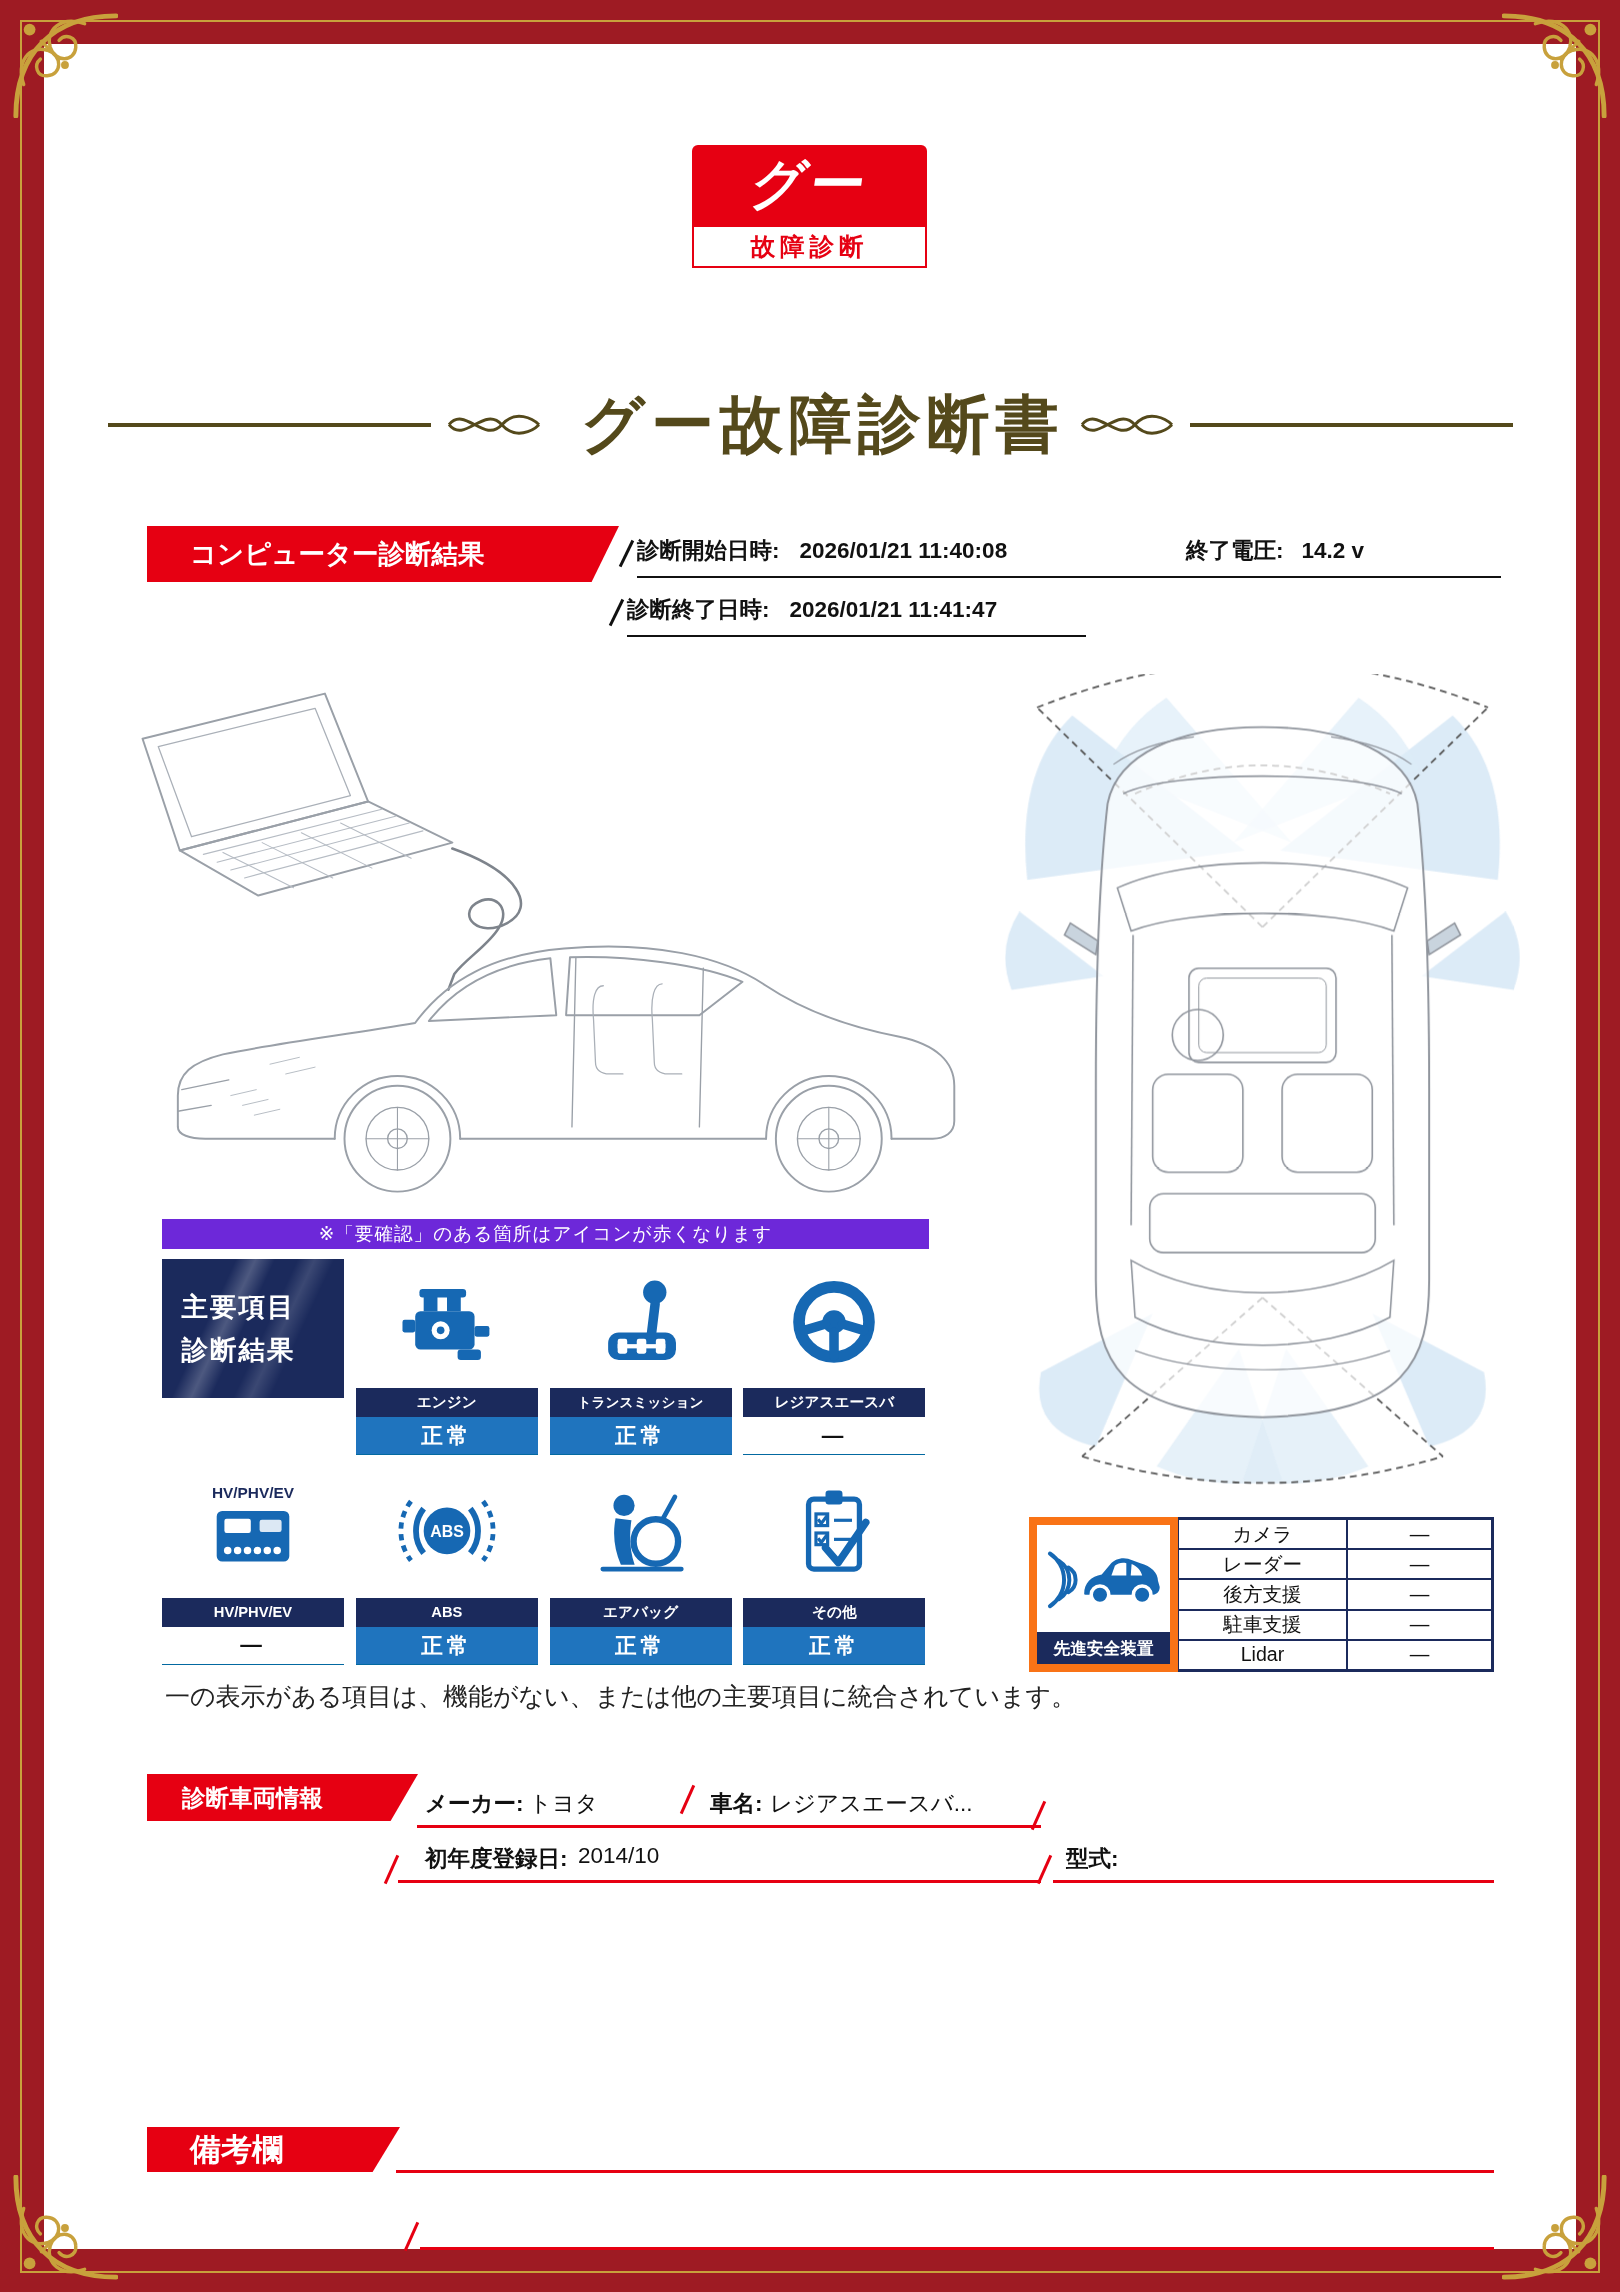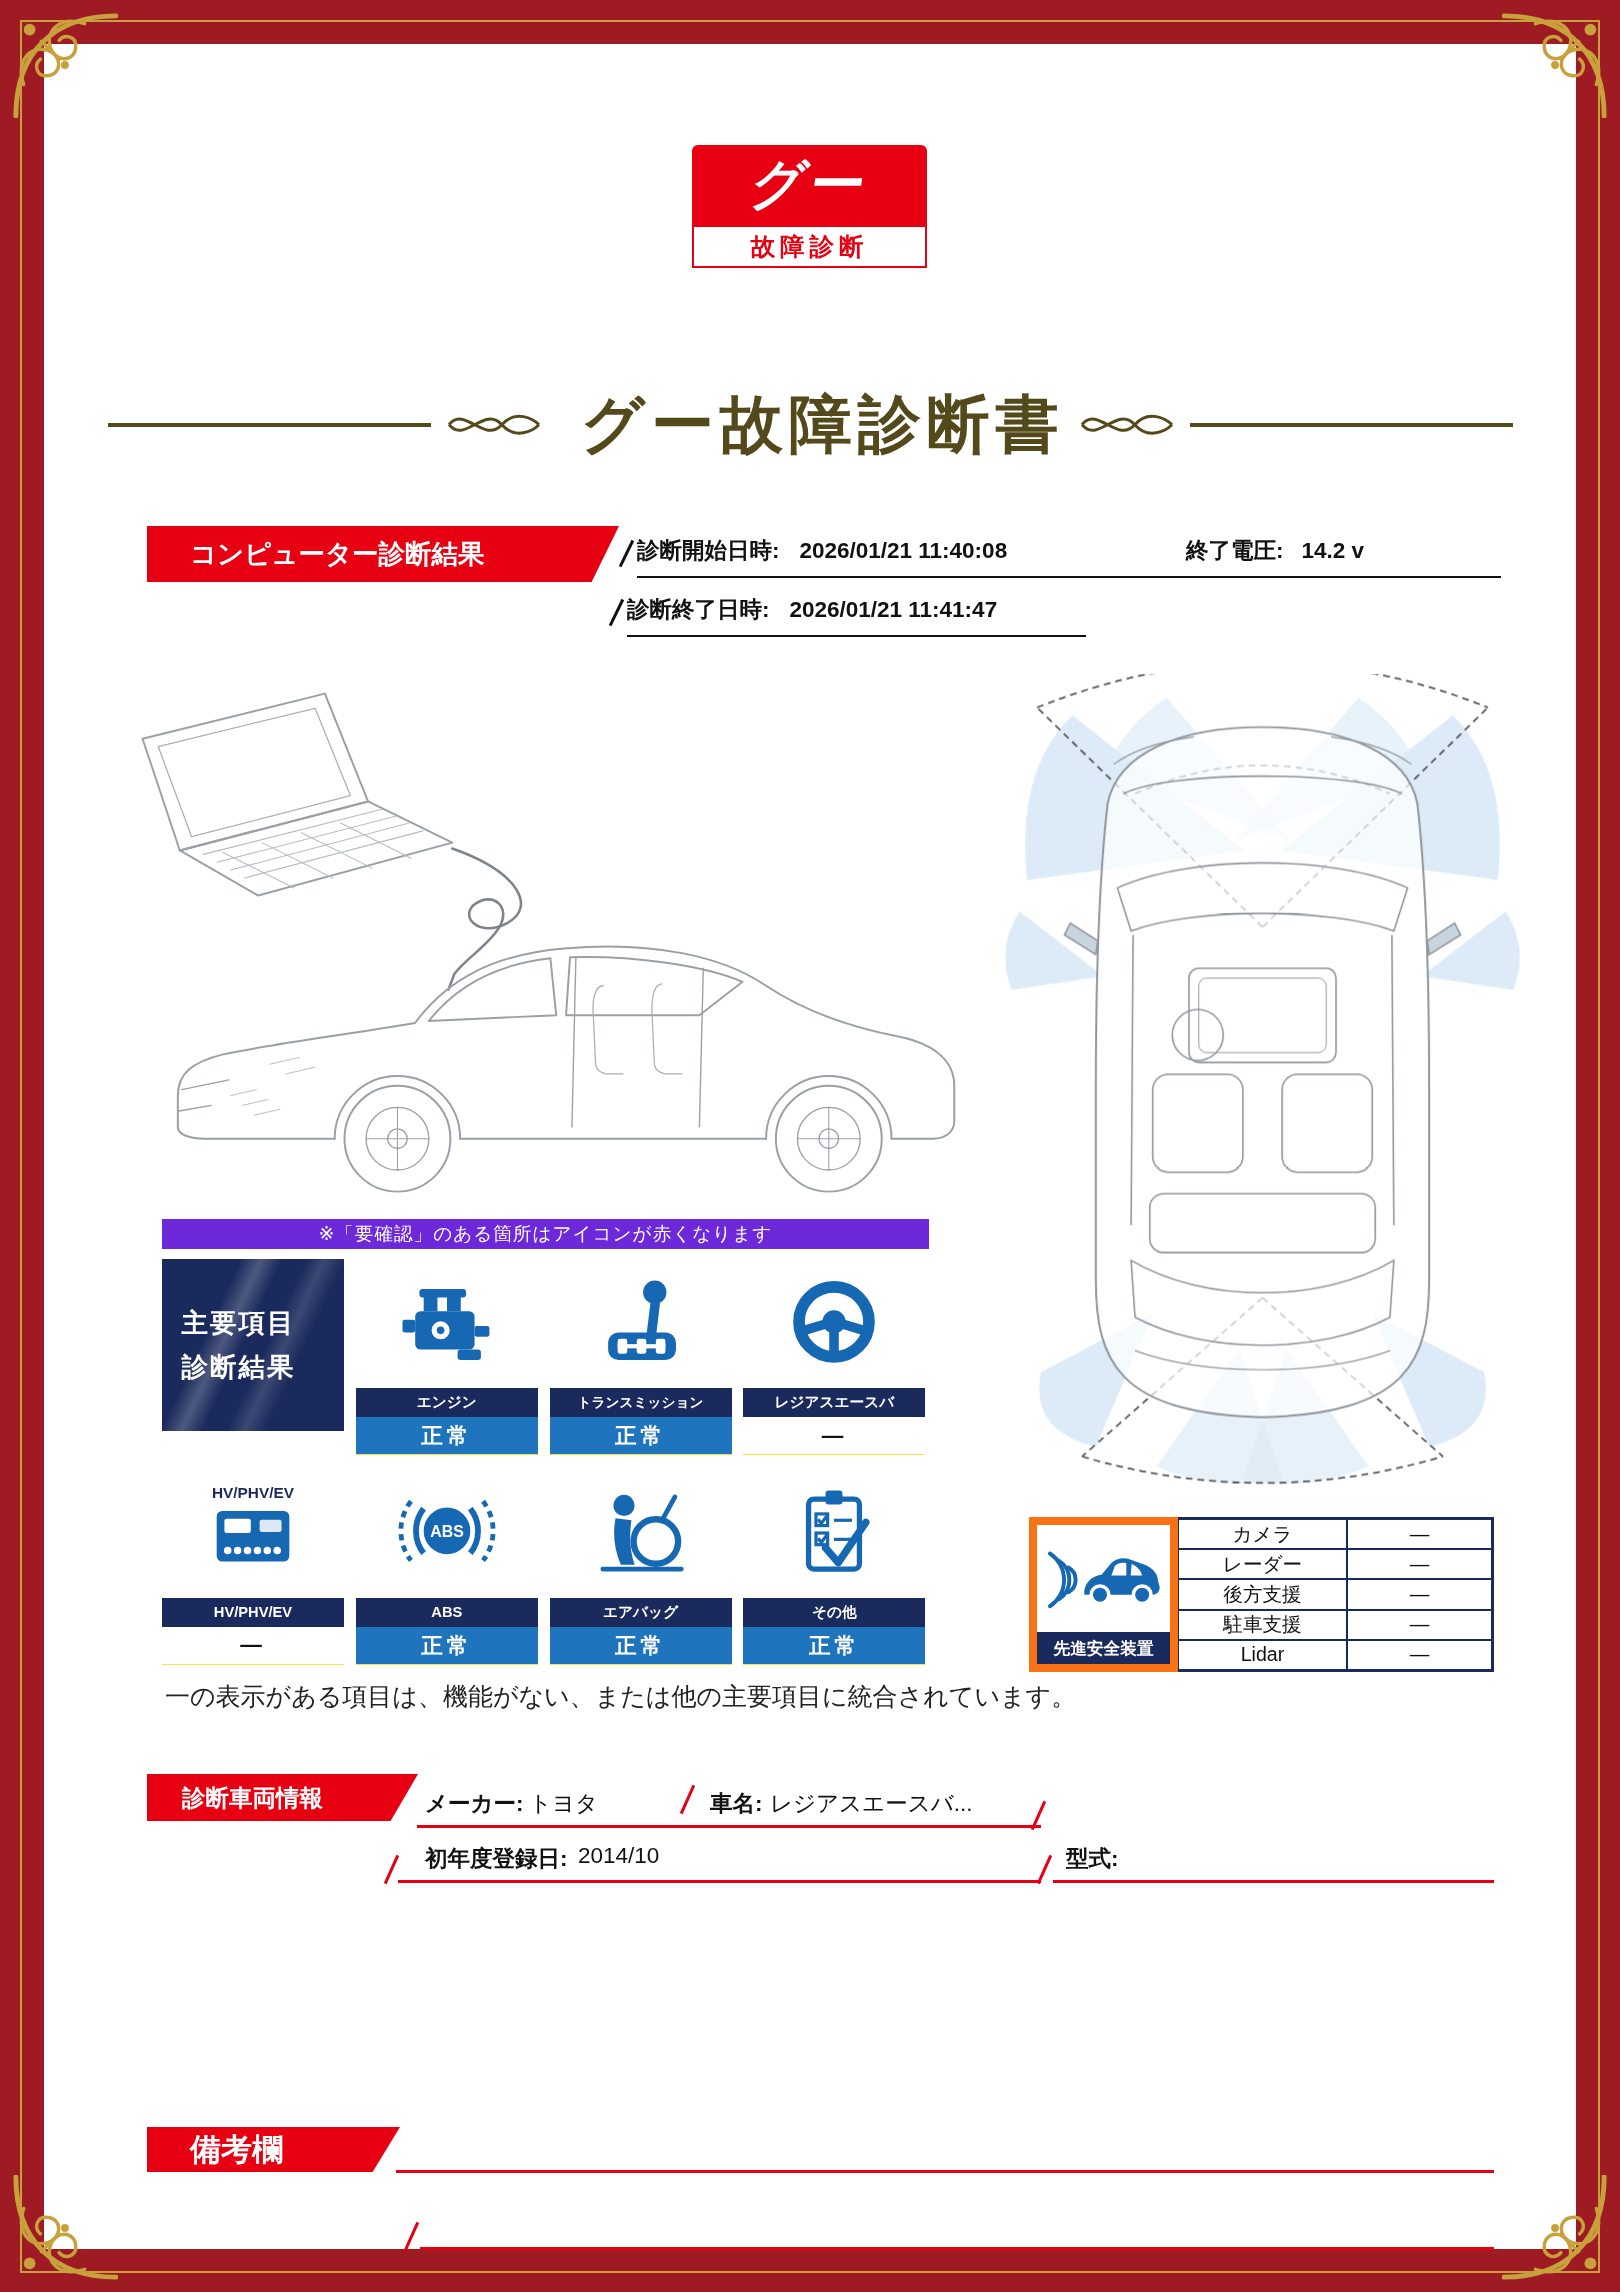--- a/index.html
+++ b/index.html
@@ -39,28 +39,28 @@
   .diag-row2 { left:627px; top:594px; width:459px; }
   .slash-black { width:2.9px; height:29px; background:#111; transform:rotate(26deg); }
   .volt { position:absolute; left:549px; top:0; }
 
   
   .warnbar { left:162px; top:1219px; width:767px; height:30px; background:#6d28d9; color:#fff;
              font-size:18.6px; display:flex; align-items:center; justify-content:center; letter-spacing:1px; }
 
   
   .grid { left:162px; top:1259px; display:grid; grid-template-columns:repeat(4,182px); gap:13.7px 11.8px; }
-  .cell { width:182px; height:196px; display:flex; flex-direction:column; background:#fde047; }
+  .cell { width:182px; height:196px; display:flex; flex-direction:column; background:#0369a1; }
   .icon-area { height:129px; display:flex; align-items:center; justify-content:center; background:#fff; }
   .label-bar { height:29px; background:#1B2A5C; color:#fff; font-size:14.7px; font-weight:bold;
                display:flex; align-items:center; justify-content:center; white-space:nowrap; }
   .status-bar { height:37px; display:flex; align-items:center; justify-content:center; font-size:21.6px; font-weight:bold; letter-spacing:3.9px; }
   .status-ok { background:#1F74BE; color:#fff; }
   .status-none { background:#fff; color:#111; }
-  .summary-box { width:182px; height:172px; color:#fff; display:flex; flex-direction:column; justify-content:center;
+  .summary-box { width:182px; height:139px; color:#fff; display:flex; flex-direction:column; justify-content:center;
        padding-left:19.6px; gap:7.8px; font-size:26.5px; font-weight:bold; letter-spacing:2px;
        background:linear-gradient(115deg, rgba(255,255,255,0) 30%, rgba(255,255,255,.22) 38%, rgba(255,255,255,0) 46%, rgba(255,255,255,0) 55%, rgba(255,255,255,.14) 62%, rgba(255,255,255,0) 70%), #1B2A5C; }
   .legend-note { left:165px; top:1680px; font-size:25px; color:#222; }
 
   
   .safety { left:1029px; top:1517px; display:flex; }
   .safety-iconblock { width:149px; height:155px; border:8px solid #f97316; display:flex; flex-direction:column; }
   .safety-iconarea { flex:1; display:flex; align-items:center; justify-content:center; }
   .safety-titlebar { height:32px; background:#1B2A5C; color:#fff; font-size:16.7px; font-weight:bold;
                      display:flex; align-items:center; justify-content:center; }

